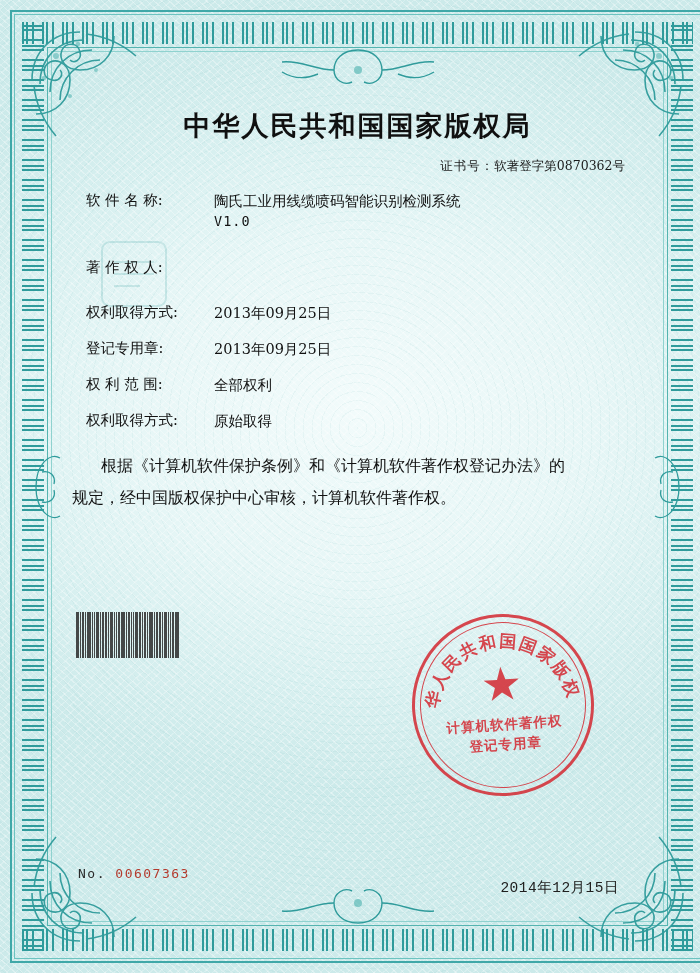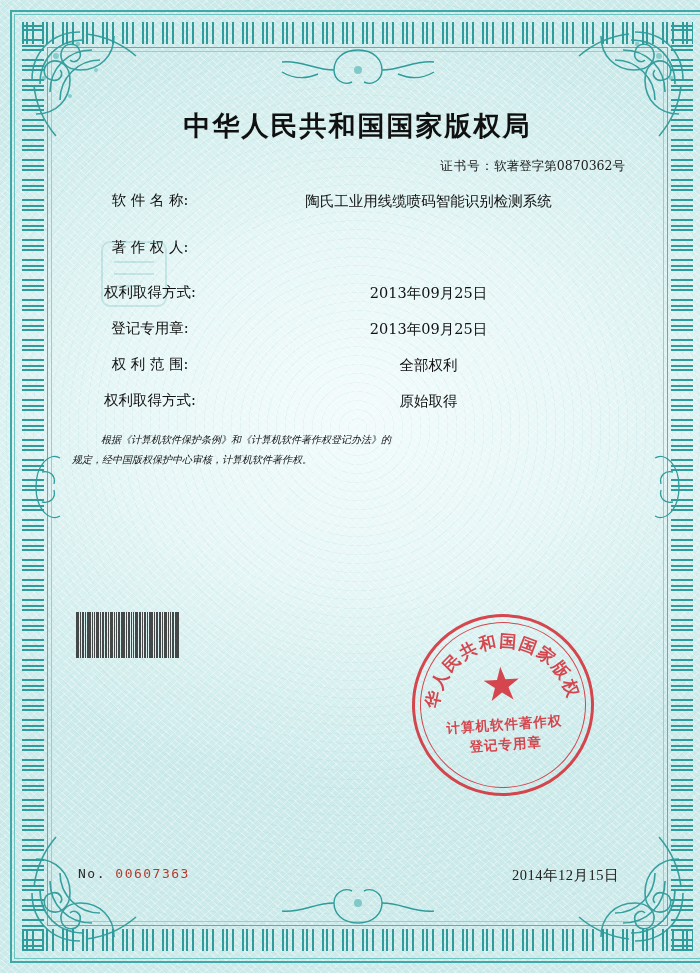--- a/index.html
+++ b/index.html
@@ -157,21 +157,20 @@
     font-size: 12.5px;
     color: #1a1a1a;
     font-family: "DejaVu Serif", "Liberation Serif", serif;
   }
   .cert-no-line .label { letter-spacing: 1px; }
 
   .fields {
     margin-top: 16px;
     padding-left: 24px;
     padding-right: 10px;
-    text-align: center;
   }
   .field-row {
     display: flex;
     align-items: flex-start;
     margin-bottom: 15px;
     font-size: 14.5px;
     color: #111;
     font-family: "DejaVu Serif", "Liberation Serif", serif;
   }
   .field-label {
@@ -190,26 +189,25 @@
     font-size: 13.5px;
     letter-spacing: 1px;
   }
 
   .gap-top { margin-top: 26px; }
 
   .statement {
     margin-top: 18px;
     padding-left: 10px;
     padding-right: 6px;
-    font-size: 10px;
+    font-size: 16px;
     line-height: 2.0;
     color: #111;
     font-family: "DejaVu Serif", "Liberation Serif", serif;
     text-align: justify;
-    font-style: italic;
   }
   .statement .indent { display: inline-block; width: 29px; }
 
   
   .barcode {
     position: absolute;
     left: 76px;
     top: 612px;
     width: 112px;
     height: 46px;
@@ -286,22 +284,22 @@
     font-family: "DejaVu Sans Mono", "Liberation Mono", monospace;
     font-size: 13px;
     color: #b43b2e;
     letter-spacing: 1.5px;
   }
   .serial .no-prefix { color: #2b2b2b; }
 
   .issue-date {
     position: absolute;
     right: 96px;
-    bottom: 88px;
-    font-family: Liberation Serif, serif;
+    bottom: 76px;
+    font-family: Liberation Mono, monospace;
     font-size: 14.5px;
     color: #20201f;
     letter-spacing: 0.5px;
   }
 
   
   .watermark {
     position: absolute;
     left: 96px;
     top: 236px;
@@ -441,20 +439,21 @@
     <div class="cert-no-line">
       <span class="label">证书号：</span><span>软著登字第0870362号</span>
     </div>
 
     <div class="fields">
 
       <div class="field-row">
         <div class="field-label">软 件 名 称:</div>
         <div class="field-value">
           <span>陶氏工业用线缆喷码智能识别检测系统</span>
+          <span class="second-line">V1.0</span>
         </div>
       </div>
 
       <div class="field-row gap-top">
         <div class="field-label">著 作 权 人:</div>
       </div>
 
       <div class="field-row gap-top">
         <div class="field-label">权利取得方式:</div>
         <div class="field-value">2013年09月25日</div>

